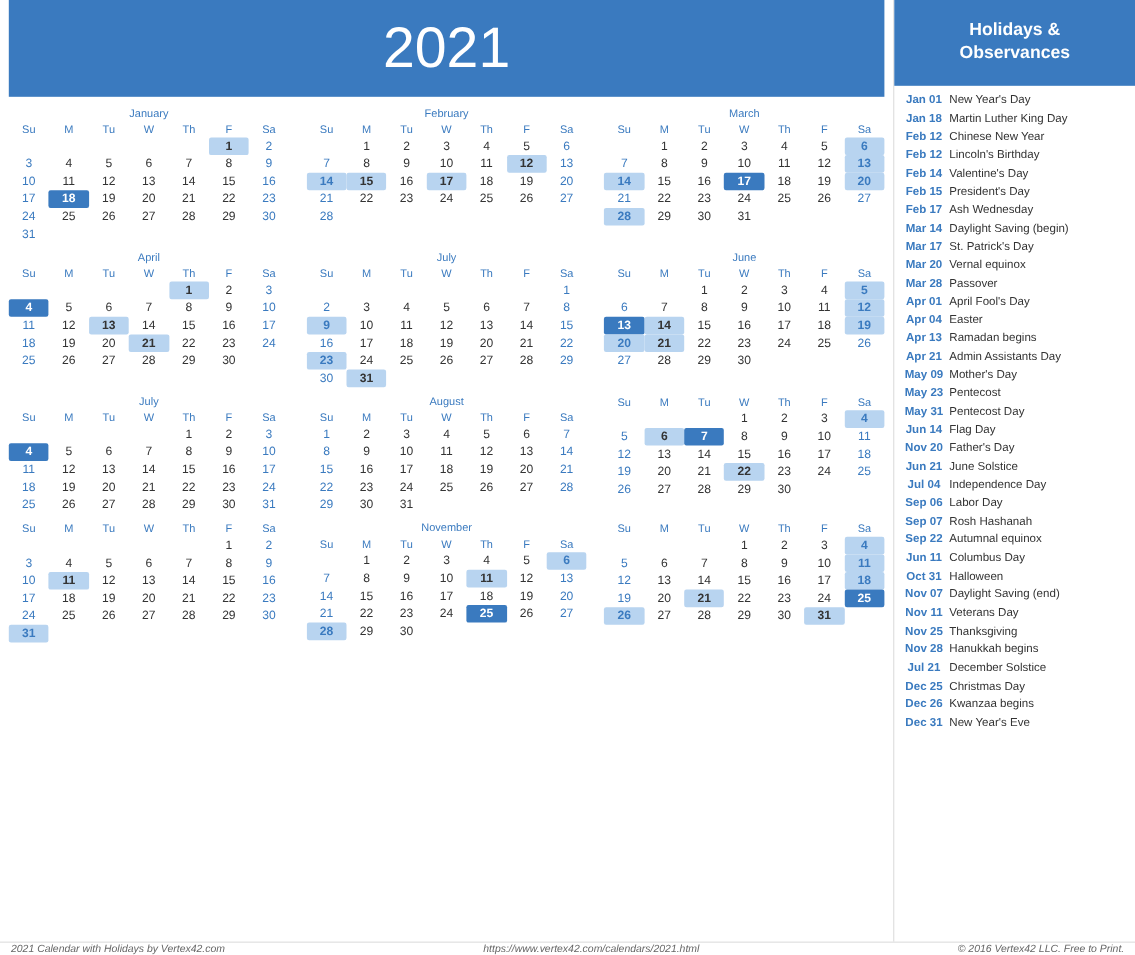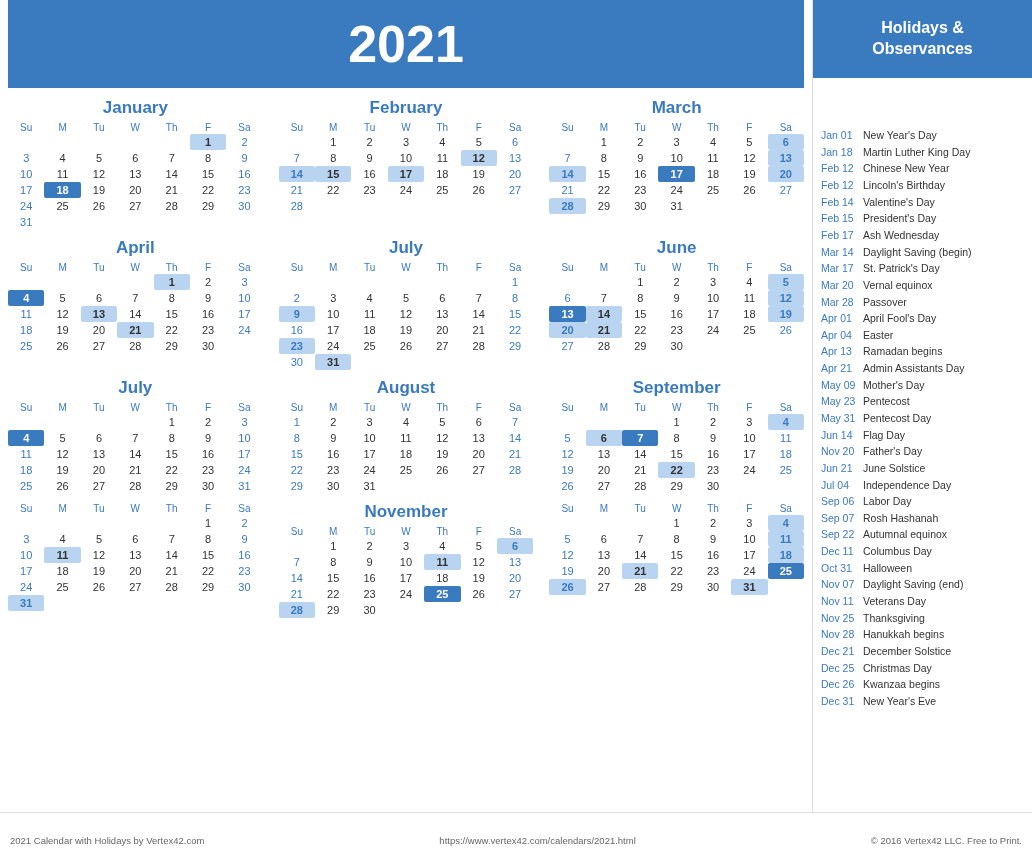--- a/index.html
+++ b/index.html
@@ -19,38 +19,38 @@
     .calendar-section {
       flex: 1;
       padding: 0 8px 8px 8px;
     }
     
     .year-header {
       background: #3a7abf;
       color: #fff;
       text-align: center;
       font-size: 52px;
-      font-weight: bold;
+      font-weight: normal;
       padding: 14px 0;
       margin-bottom: 10px;
     }
     
     .months-grid {
       display: grid;
       grid-template-columns: repeat(3, 1fr);
       gap: 8px 16px;
     }
     .month-block {
       width: 100%;
     }
     .month-title {
       text-align: center;
       color: #3a7abf;
-      font-size: 17px;
-      font-weight: bold;
+      font-size: 10px;
+      font-weight: normal;
       margin-bottom: 3px;
     }
     .cal-table {
       width: 100%;
       border-collapse: collapse;
       font-size: 11px;
     }
     .cal-table th {
       color: #3a7abf;
       text-align: center;
@@ -81,21 +81,20 @@
       border-radius: 2px;
       font-weight: bold;
     }
     
     .holidays-panel {
       width: 220px;
       background: #fff;
       border-left: 1px solid #ddd;
       display: flex;
       flex-direction: column;
-      gap: 44px;
     }
     .holidays-header {
       background: #3a7abf;
       color: #fff;
       text-align: center;
       font-size: 16px;
       font-weight: bold;
       padding: 18px 10px;
       line-height: 1.3;
     }
@@ -106,36 +105,38 @@
     }
     .holiday-item {
       display: flex;
       gap: 4px;
       padding: 1.5px 0;
       font-size: 10.5px;
       line-height: 1.3;
     }
     .holiday-date {
       color: #3a7abf;
-      font-weight: normal;
+      font-weight: bold;
       min-width: 38px;
       flex-shrink: 0;
+      text-align: center;
     }
     .holiday-name {
       color: #333;
     }
     
     .footer {
       border-top: 1px solid #ddd;
       display: flex;
       justify-content: space-between;
       align-items: center;
-      padding: 22px 10px;
+      padding: 0 10px;
       font-size: 9.5px;
       color: #666;
+      font-style: italic;
     }
     .footer-left { }
     .footer-center { text-align: right; }
     .footer-right { }
   </style>
 </head>
 <body>
 
 <div class="main-container">
 
@@ -661,21 +662,20 @@
                 <td>31</td>
                 <td></td>
                 <td></td>
                 <td></td>
                 <td></td>
               </tr>
             </tbody>
           </table>
         </div>
         <div class="month-block">
-          <div class="month-title">September</div>
           <table class="cal-table">
             <thead>
               <tr>
                 <th>Su</th>
                 <th>M</th>
                 <th>Tu</th>
                 <th>W</th>
                 <th>Th</th>
                 <th>F</th>
                 <th>Sa</th>
@@ -1027,21 +1027,21 @@
         </div>
         <div class="holiday-item">
           <span class="holiday-date">Sep 07</span>
           <span class="holiday-name">Rosh Hashanah</span>
         </div>
         <div class="holiday-item">
           <span class="holiday-date">Sep 22</span>
           <span class="holiday-name">Autumnal equinox</span>
         </div>
         <div class="holiday-item">
-          <span class="holiday-date">Dec 11</span>
+          <span class="holiday-date">Jun 11</span>
           <span class="holiday-name">Columbus Day</span>
         </div>
         <div class="holiday-item">
           <span class="holiday-date">Oct 31</span>
           <span class="holiday-name">Halloween</span>
         </div>
         <div class="holiday-item">
           <span class="holiday-date">Nov 07</span>
           <span class="holiday-name">Daylight Saving (end)</span>
         </div>
@@ -1051,21 +1051,21 @@
         </div>
         <div class="holiday-item">
           <span class="holiday-date">Nov 25</span>
           <span class="holiday-name">Thanksgiving</span>
         </div>
         <div class="holiday-item">
           <span class="holiday-date">Nov 28</span>
           <span class="holiday-name">Hanukkah begins</span>
         </div>
         <div class="holiday-item">
-          <span class="holiday-date">Dec 21</span>
+          <span class="holiday-date">Jul 21</span>
           <span class="holiday-name">December Solstice</span>
         </div>
         <div class="holiday-item">
           <span class="holiday-date">Dec 25</span>
           <span class="holiday-name">Christmas Day</span>
         </div>
         <div class="holiday-item">
           <span class="holiday-date">Dec 26</span>
           <span class="holiday-name">Kwanzaa begins</span>
         </div>

